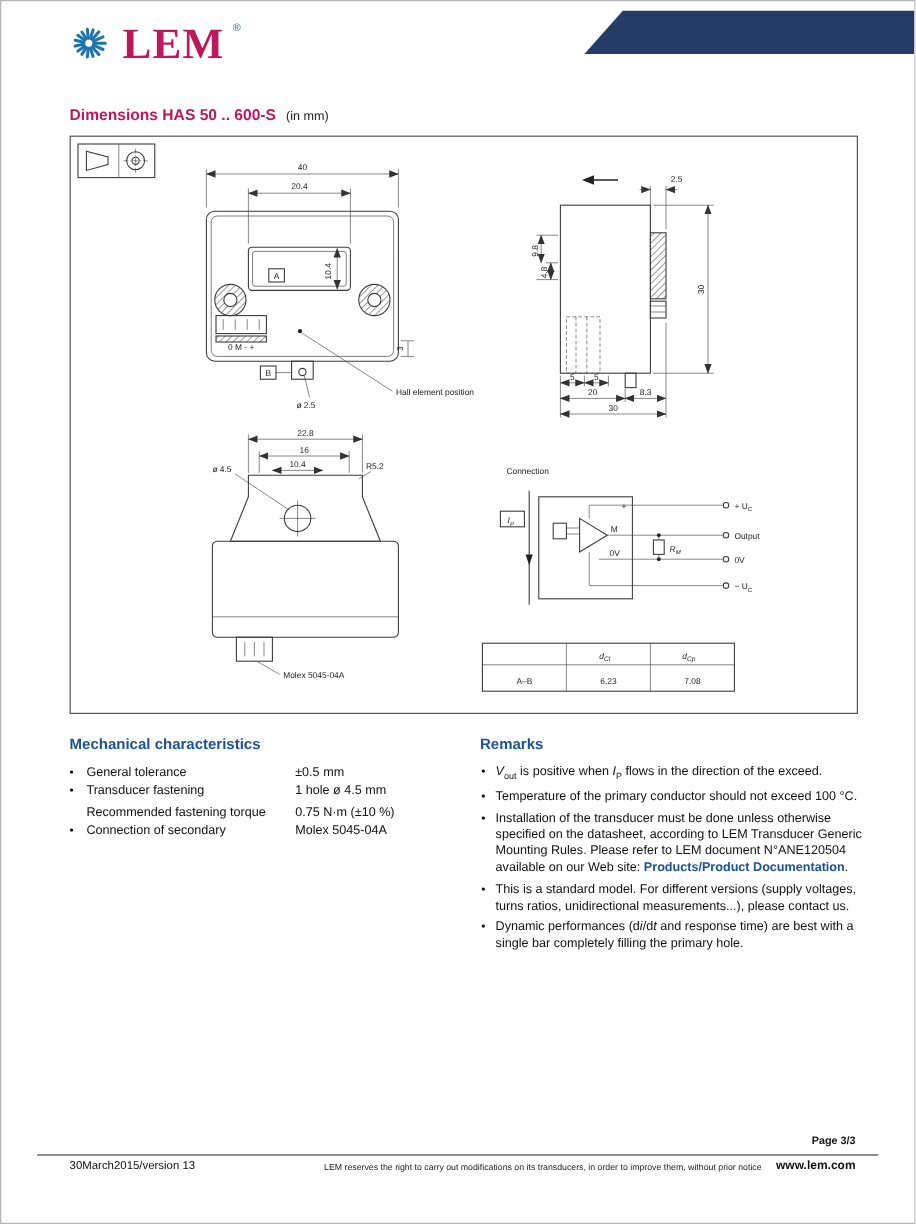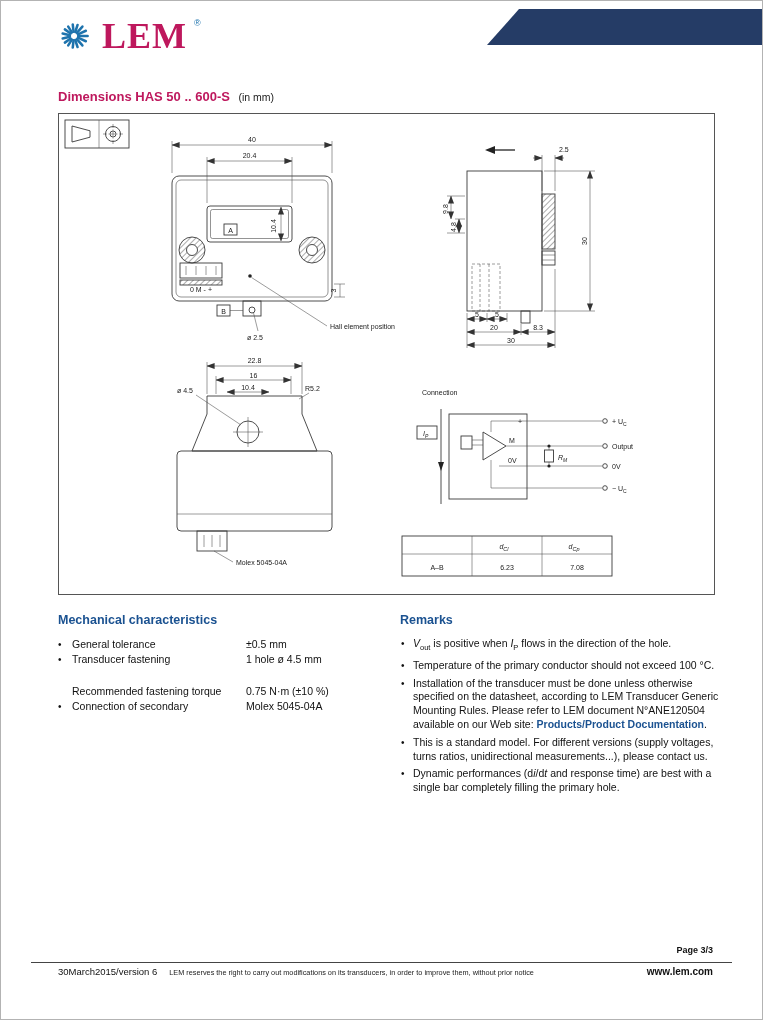--- a/index.html
+++ b/index.html
@@ -25,36 +25,36 @@
   .d{fill:none;stroke:#4a4a4a;stroke-width:0.55;}
   .hf{fill:url(#hatch);}
   .wf{fill:#fff;}
   .dm{marker-start:url(#arr);marker-end:url(#arr);}
   .tx{font-size:7px;fill:#1a1a1a;}
 
   
   .sec-h{font-size:12.5px;font-weight:bold;color:#1b5291;margin-bottom:10px;}
   .mech{position:absolute;left:57px;top:612px;width:332px;font-size:10.5px;}
   .mrow{display:grid;grid-template-columns:14px 174px 1fr;line-height:15px;}
-  .mt{margin-top:17px;}
+  .mt{margin-top:3px;}
   .blt::before{content:"•";font-size:10px;}
   .blt.hide::before{visibility:hidden;}
 
   .remarks{position:absolute;left:399px;top:612px;width:320px;font-size:10.5px;}
   .ritem{position:relative;padding-left:13px;margin-bottom:4px;line-height:13.8px;}
   .ritem::before{content:"•";position:absolute;left:1px;font-size:10px;}
   .doclink{color:#1b5291;font-weight:bold;}
   sub{font-size:7.5px;}
 
   
   .pageno{position:absolute;right:49px;top:944px;font-size:9px;font-weight:bold;}
   .foot-line{position:absolute;left:30px;right:30px;top:961px;border-top:1px solid #444;}
   .foot{position:absolute;left:57px;right:49px;top:965px;display:flex;align-items:flex-start;}
   .f-left{font-size:9.5px;white-space:nowrap;}
-  .f-center{flex:1;text-align:left;font-size:7.3px;color:#222;padding:2px 12px 0;}
+  .f-center{flex:1;text-align:right;font-size:7.3px;color:#222;padding:2px 12px 0;}
   .f-right{font-size:10px;font-weight:bold;white-space:nowrap;}
 </style>
 </head>
 <body>
 
 <div class="page">
 
   <div class="logo">
     <svg width="42" height="42" viewBox="0 0 40 40">
       <g stroke="#1e73ad" stroke-width="2.4" stroke-linecap="round">
@@ -293,37 +293,37 @@
     <div class="mrow">
       <span class="blt"></span>
       <span>Connection of secondary</span>
       <span>Molex 5045-04A</span>
     </div>
   </div>
 
   <div class="remarks">
     <div class="sec-h">Remarks</div>
     <div class="ritem">
-      <i>V</i><sub>out</sub><span> is positive when </span><i>I</i><sub>P</sub><span> flows in the direction of the hole.</span>
+      <i>V</i><sub>out</sub><span> is positive when </span><i>I</i><sub>P</sub><span> flows in the direction of the exceed.</span>
     </div>
     <div class="ritem">
       <span>Temperature of the primary conductor should not exceed 100 °C.</span>
     </div>
     <div class="ritem">
       <span>Installation of the transducer must be done unless otherwise specified on the datasheet, according to LEM Transducer Generic Mounting Rules. Please refer to LEM document N°ANE120504 available on our Web site: </span><span class="doclink">Products/Product Documentation</span><span>.</span>
     </div>
     <div class="ritem">
       <span>This is a standard model. For different versions (supply voltages, turns ratios, unidirectional measurements...), please contact us.</span>
     </div>
     <div class="ritem">
       <span>Dynamic performances (d</span><i>i</i><span>/d</span><i>t</i><span> and response time) are best with a single bar completely filling the primary hole.</span>
     </div>
   </div>
 
   <div class="pageno">Page 3/3</div>
   <div class="foot-line"></div>
   <div class="foot">
-    <span class="f-left">30March2015/version 6</span>
+    <span class="f-left">30March2015/version 13</span>
     <span class="f-center">LEM reserves the right to carry out modifications on its transducers, in order to improve them, without prior notice</span>
     <span class="f-right">www.lem.com</span>
   </div>
 
 </div>
 
 </body></html>

